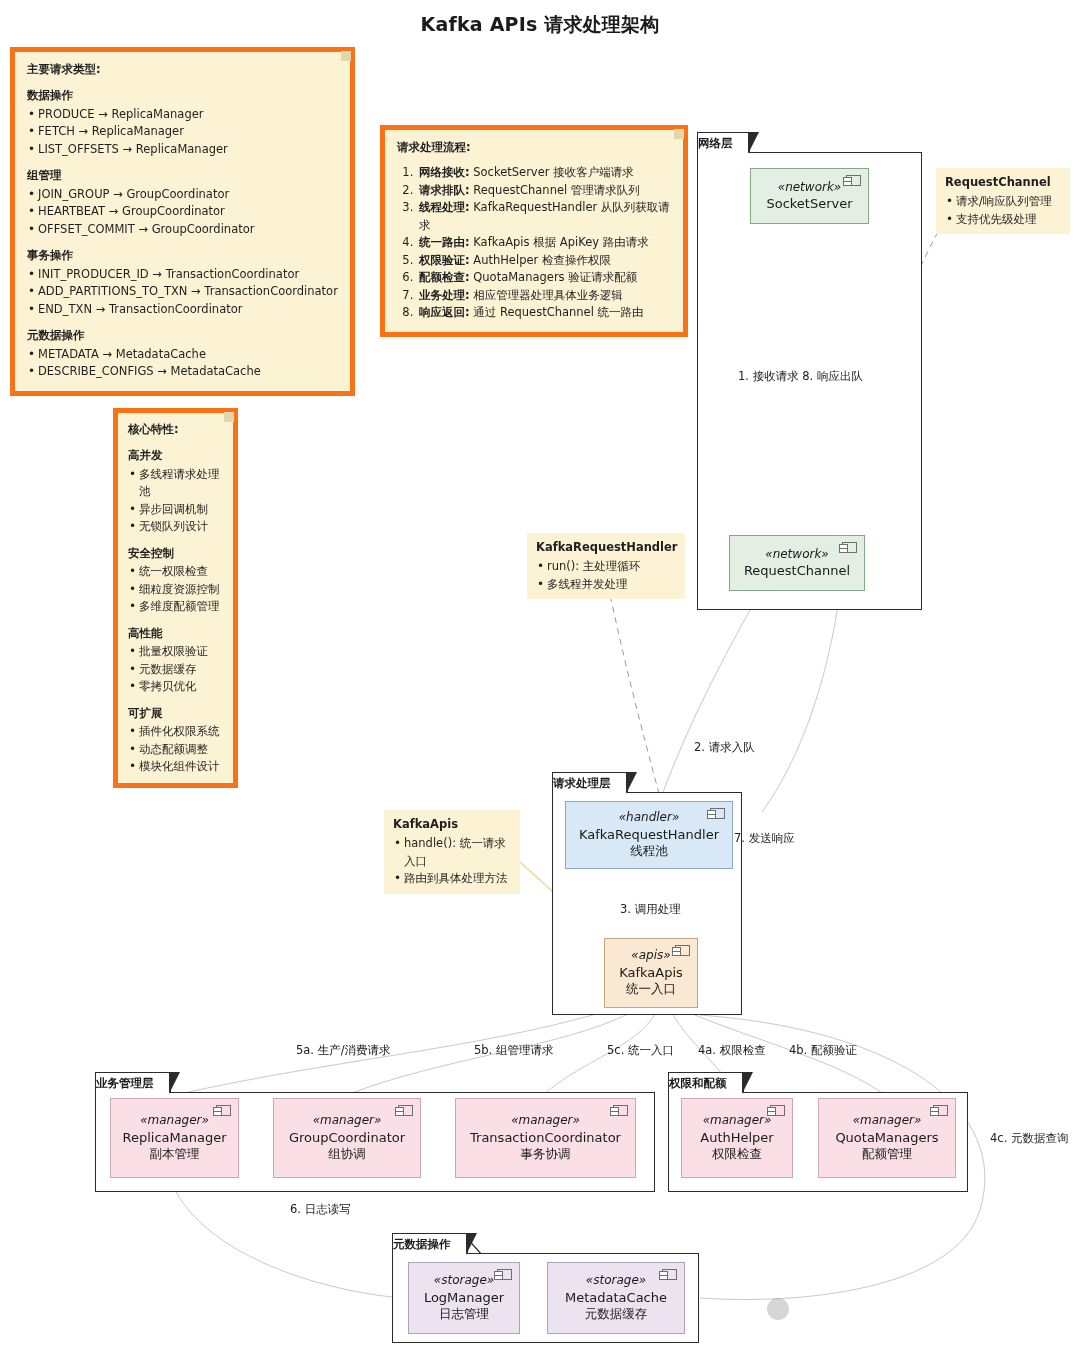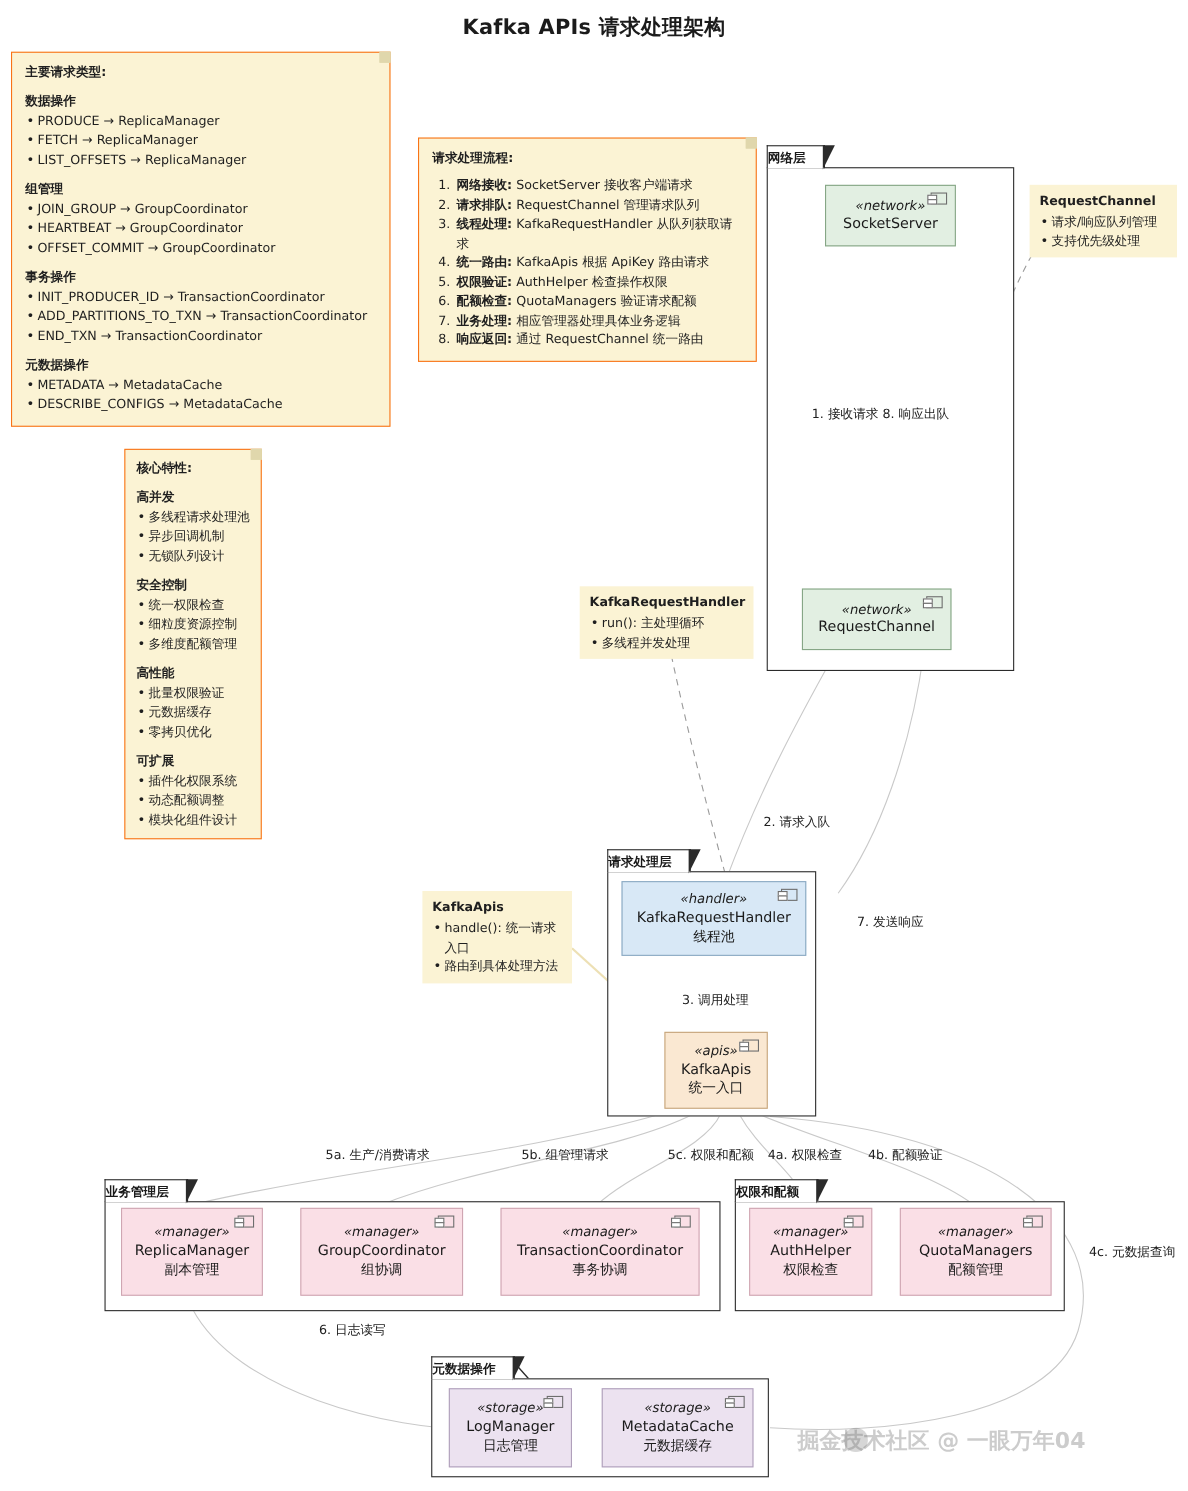--- a/index.html
+++ b/index.html
@@ -22,21 +22,21 @@
     color: #1b1b1b;
   }
 
   
   #wires { position:absolute; left:0; top:0; width:1080px; height:1355px; pointer-events:none; }
 
   
   .note {
     position: absolute;
     background: #fbf3d4;
-    border: 1px solid #f97316;
+    border: 5px solid #f97316;
     padding: 9px 12px 10px 12px;
     font-size: 11.5px;
     line-height: 1.52;
     color: #1f1f1f;
   }
   .note::after {
     content:""; position:absolute; right:-1px; top:-1px;
     border-width: 0 0 10px 10px; border-style: solid;
     border-color: #ffffff #ffffff #e0d7ac #e0d7ac;
   }
@@ -318,21 +318,21 @@
   </div>
 
   <div class="comp orange" style="left:604px; top:938px; width:94px; height:70px;">
     <span class="comp-icon"></span>
     <div class="stereo">«apis»</div>
     <div class="cname">KafkaApis</div>
     <div class="csub">统一入口</div>
   </div>
 
   <div class="flab" style="left:694px; top:740px;">2. 请求入队</div>
-  <div class="flab" style="left:779px; top:831px;">7. 发送响应</div>
+  <div class="flab" style="left:734px; top:831px;">7. 发送响应</div>
   <div class="flab" style="left:620px; top:902px;">3. 调用处理</div>
 
   <div class="pkg" style="left:95px; top:1072px; width:560px; height:120px;">
     <div class="pkg-tab">业务管理层</div>
     <div class="pkg-body"></div>
   </div>
 
   <div class="comp pink" style="left:110px; top:1098px; width:129px; height:80px;">
     <span class="comp-icon"></span>
     <div class="stereo">«manager»</div>
@@ -387,24 +387,23 @@
 
   <div class="comp purple" style="left:547px; top:1262px; width:138px; height:72px;">
     <span class="comp-icon"></span>
     <div class="stereo">«storage»</div>
     <div class="cname">MetadataCache</div>
     <div class="csub">元数据缓存</div>
   </div>
 
   <div class="flab" style="left:296px; top:1043px;">5a. 生产/消费请求</div>
   <div class="flab" style="left:474px; top:1043px;">5b. 组管理请求</div>
-  <div class="flab" style="left:607px; top:1043px;">5c. 权限和配额</div>
+  <div class="flab" style="left:607px; top:1043px;">5c. 统一入口</div>
   <div class="flab" style="left:698px; top:1043px;">4a. 权限检查</div>
   <div class="flab" style="left:789px; top:1043px;">4b. 配额验证</div>
   <div class="flab" style="left:990px; top:1131px;">4c. 元数据查询</div>
   <div class="flab" style="left:290px; top:1202px;">6. 日志读写</div>
 
   <div class="watermark" style="left:725px; top:1296px;">
     <span class="wm-dot"></span>
-    <span>掘金技术社区 @ 一眼万年04</span>
   </div>
 
 </div>
 
 </body></html>

